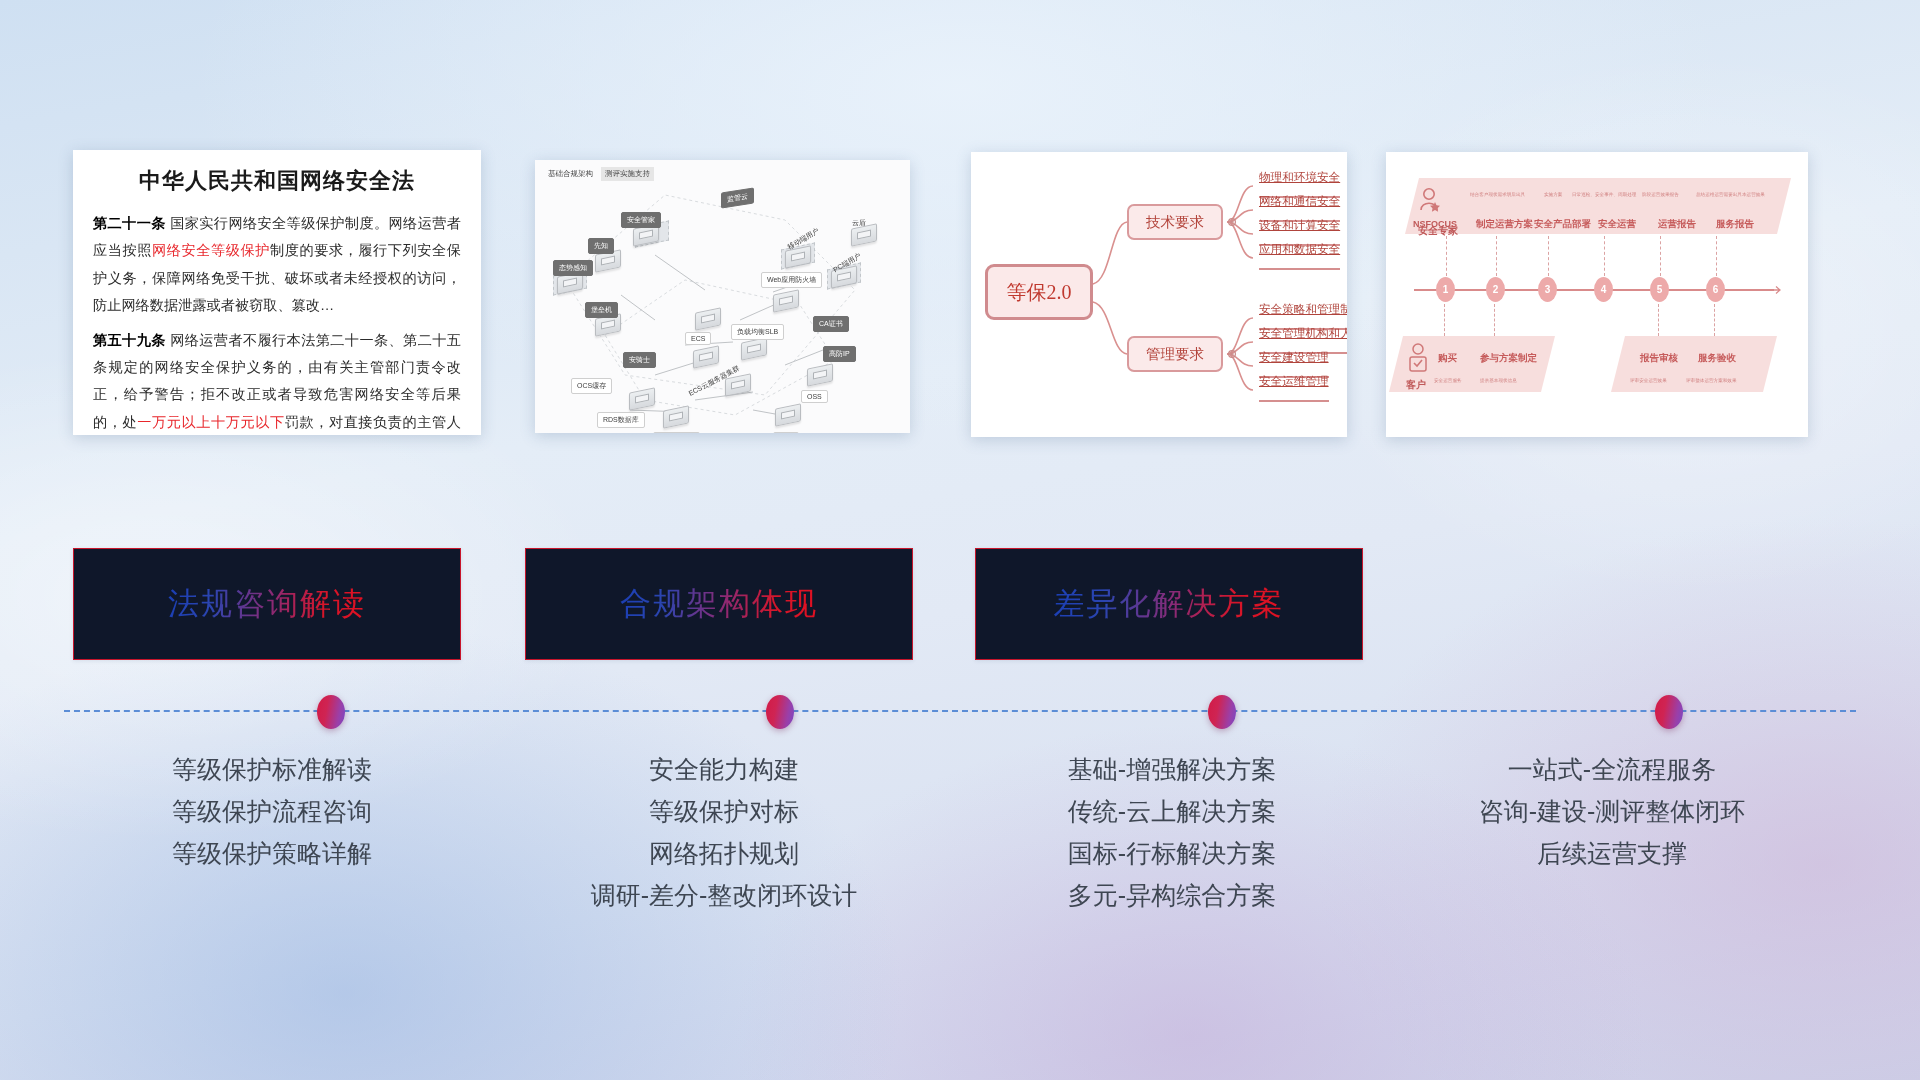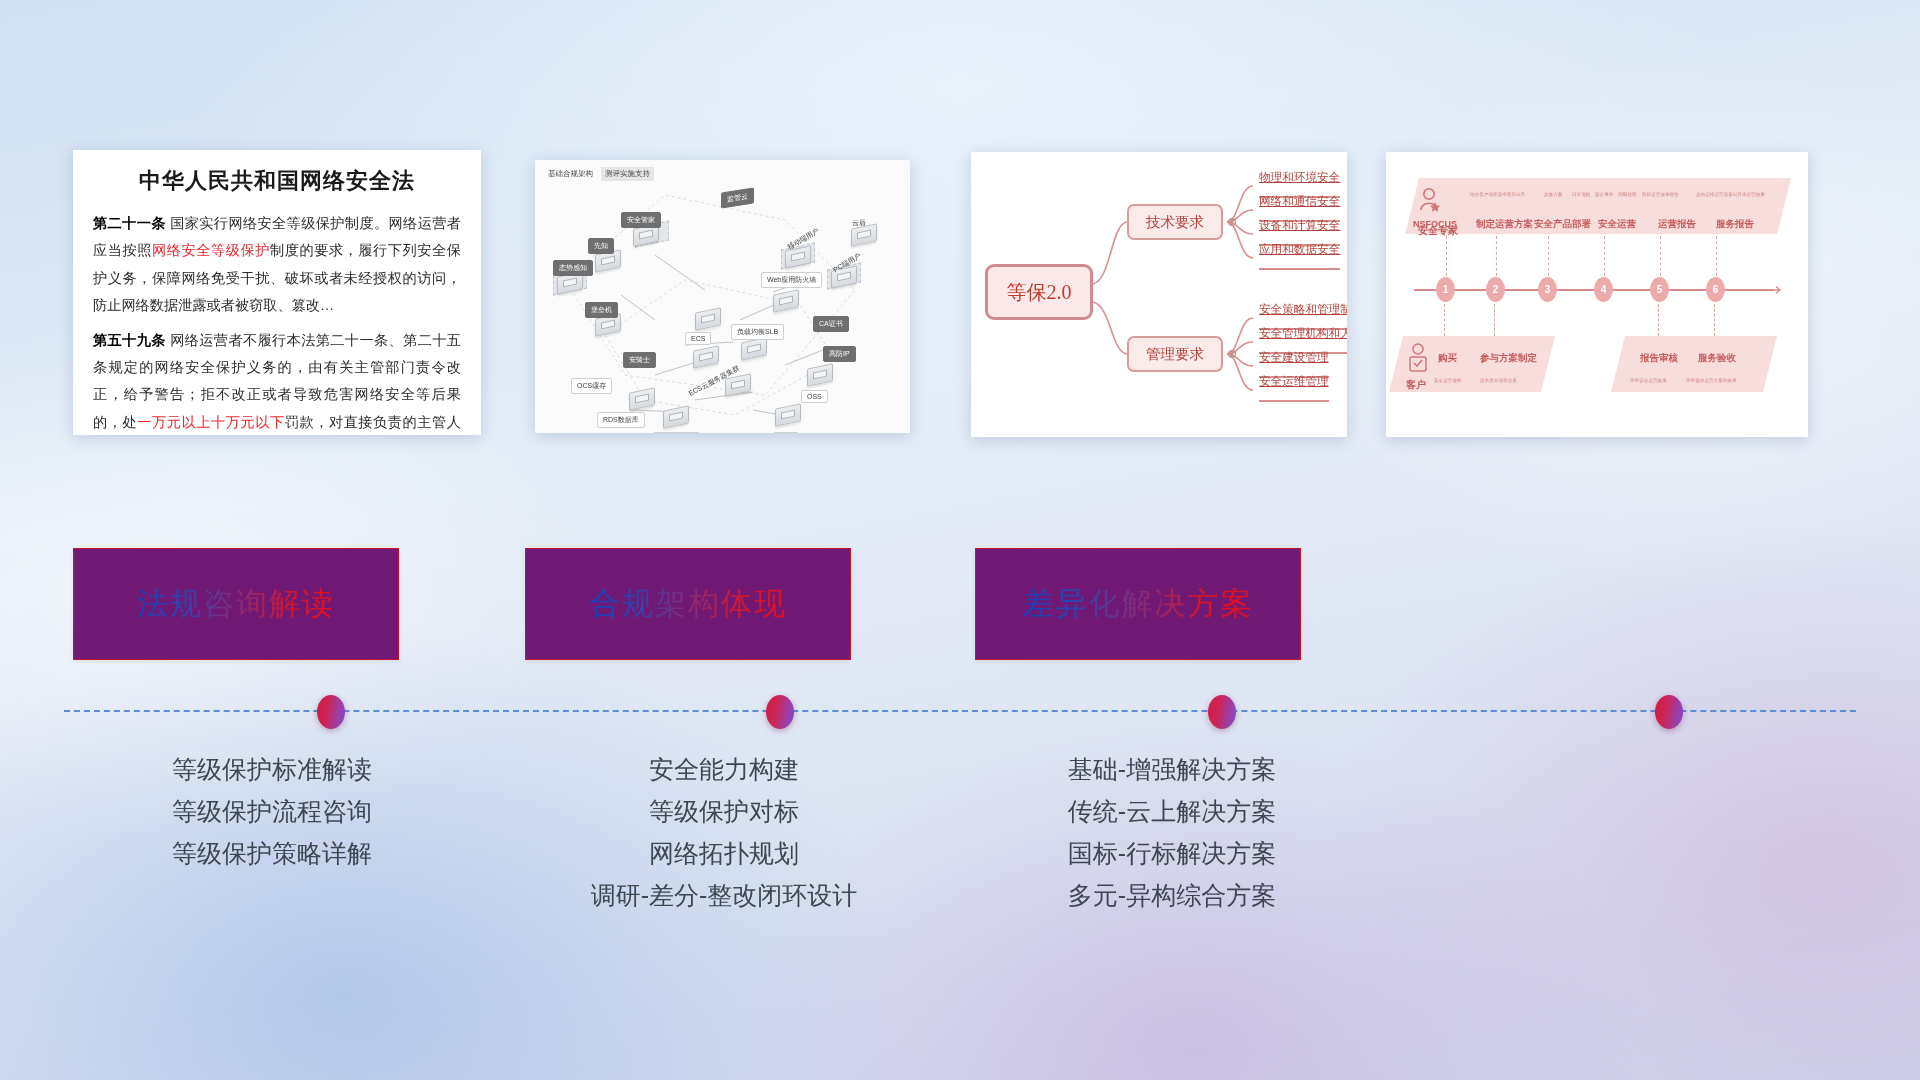--- a/index.html
+++ b/index.html
@@ -111,22 +111,22 @@
     background: #edaaaa; color: #fff; font-size: 10px; font-weight: bold;
     display: flex; align-items: center; justify-content: center;
   }
   .flow-axis { position: absolute; height: 1.6px; background: #d98b8b; }
   .flow-dash { position: absolute; width: 1px; border-left: 1px dashed #dba2a2; }
   .flow-label { position: absolute; font-size: 9px; color: #c05a5a; font-weight: bold; white-space: nowrap; }
 
   
   .heads { position: absolute; top: 548px; left: 0; width: 1920px; height: 116px; }
   .head-box {
-    position: absolute; top: 0; width: 326px; height: 112px;
-    background: #701a75; border: 1px solid #c8152b;
+    position: absolute; top: 0; width: 388px; height: 112px;
+    background: #0f172a; border: 1px solid #c8152b;
     display: flex; align-items: center; justify-content: center;
     box-shadow: 0 1px 4px rgba(60,90,130,0.12);
   }
   .head-text {
     font-size: 31px; font-weight: 500; letter-spacing: 2px;
     background: linear-gradient(95deg, #1b3fb5 0%, #2b45b0 22%, #8b2a76 52%, #d5162a 78%, #e01021 100%);
     -webkit-background-clip: text; background-clip: text;
     -webkit-text-fill-color: transparent; color: transparent;
   }
   #head-0 { left: 73px; }
@@ -397,13 +397,18 @@
     <div class="item">等级保护对标</div>
     <div class="item">网络拓扑规划</div>
     <div class="item">调研-差分-整改闭环设计</div>
   </div>
   <div class="list-col" id="list-2">
     <div class="item">基础-增强解决方案</div>
     <div class="item">传统-云上解决方案</div>
     <div class="item">国标-行标解决方案</div>
     <div class="item">多元-异构综合方案</div>
   </div>
+  <div class="list-col" id="list-3">
+    <div class="item">一站式-全流程服务</div>
+    <div class="item">咨询-建设-测评整体闭环</div>
+    <div class="item">后续运营支撑</div>
+  </div>
 </div>
 
 </body></html>

